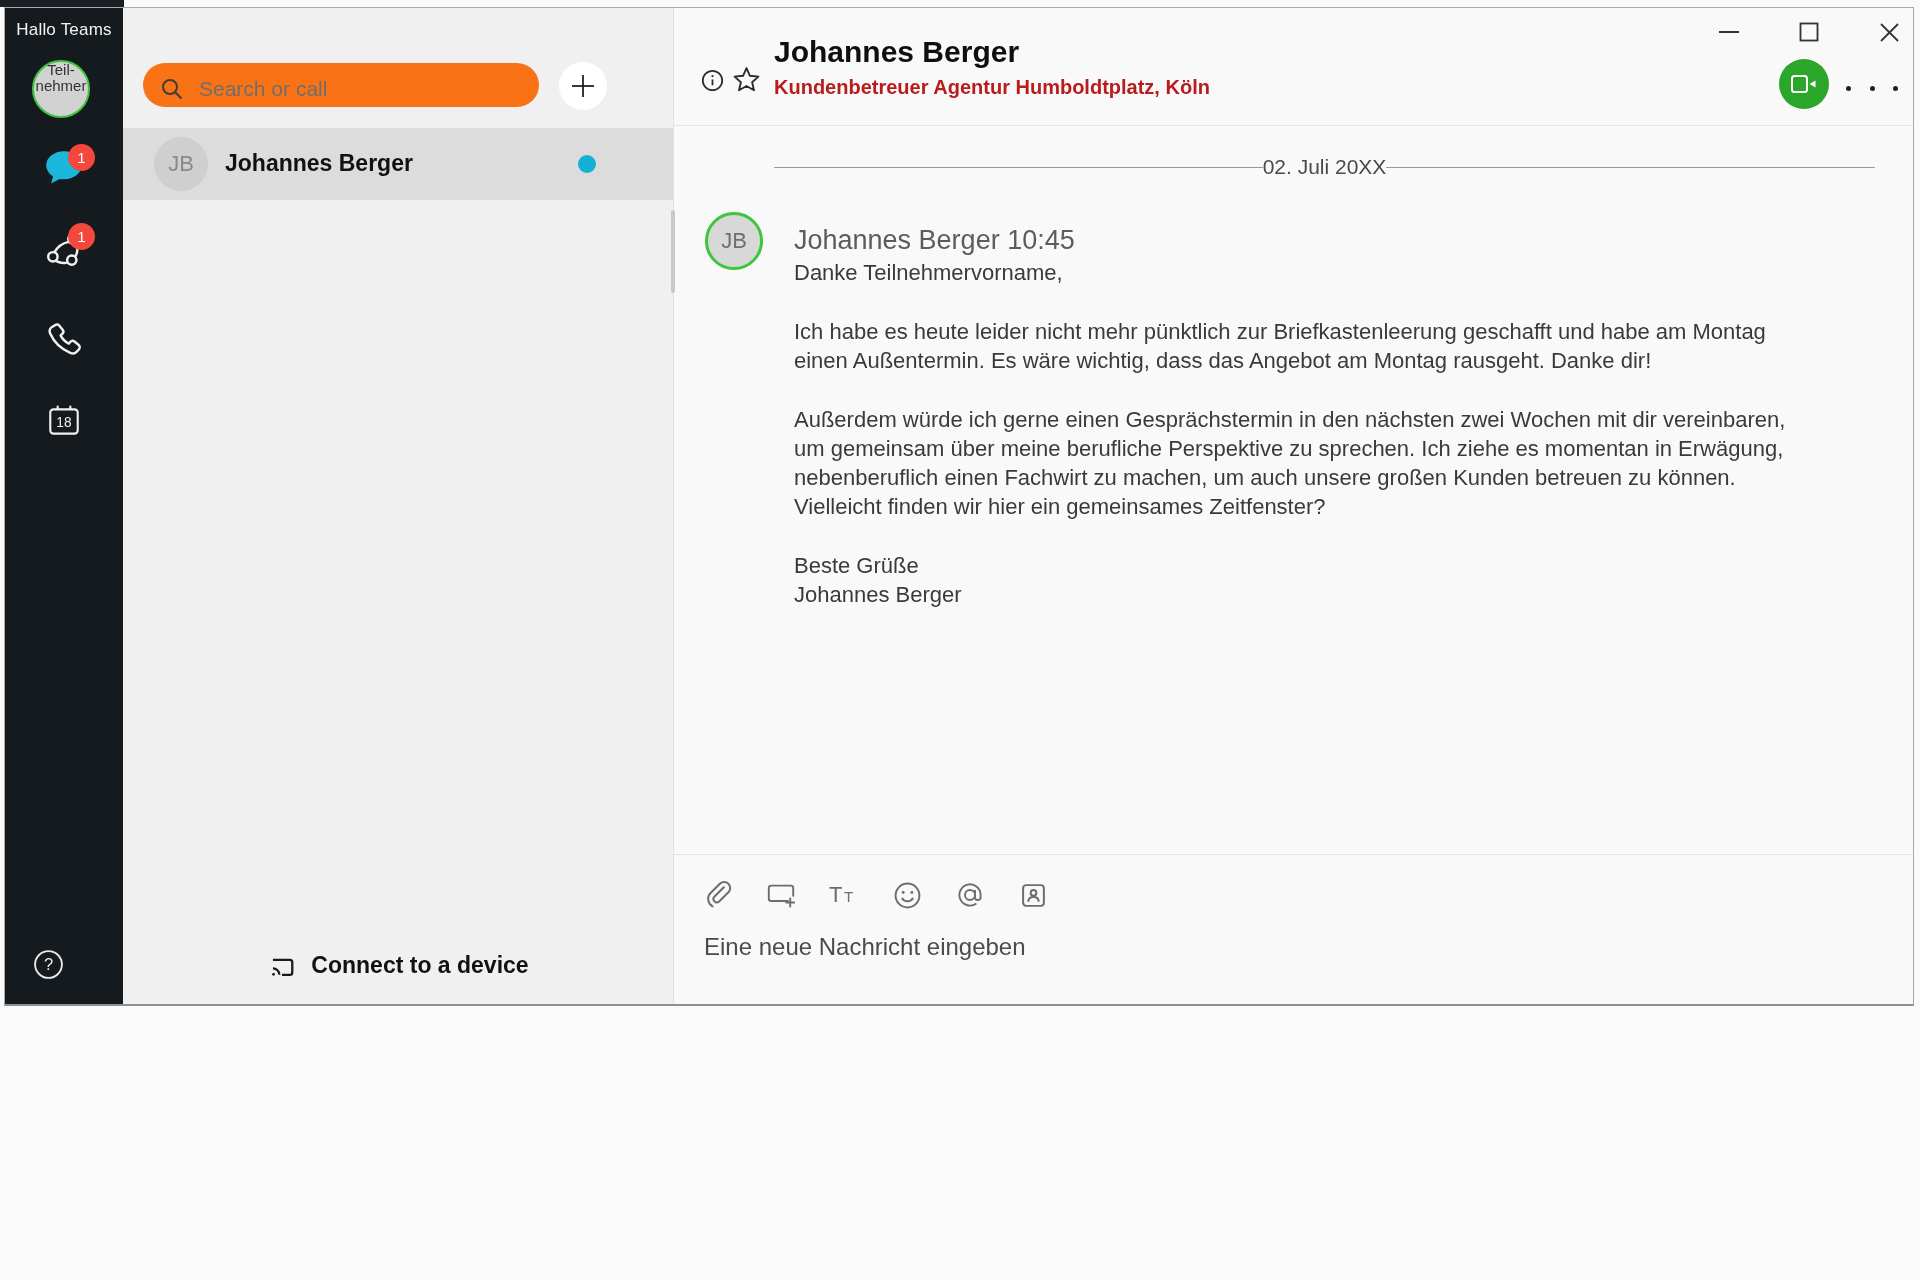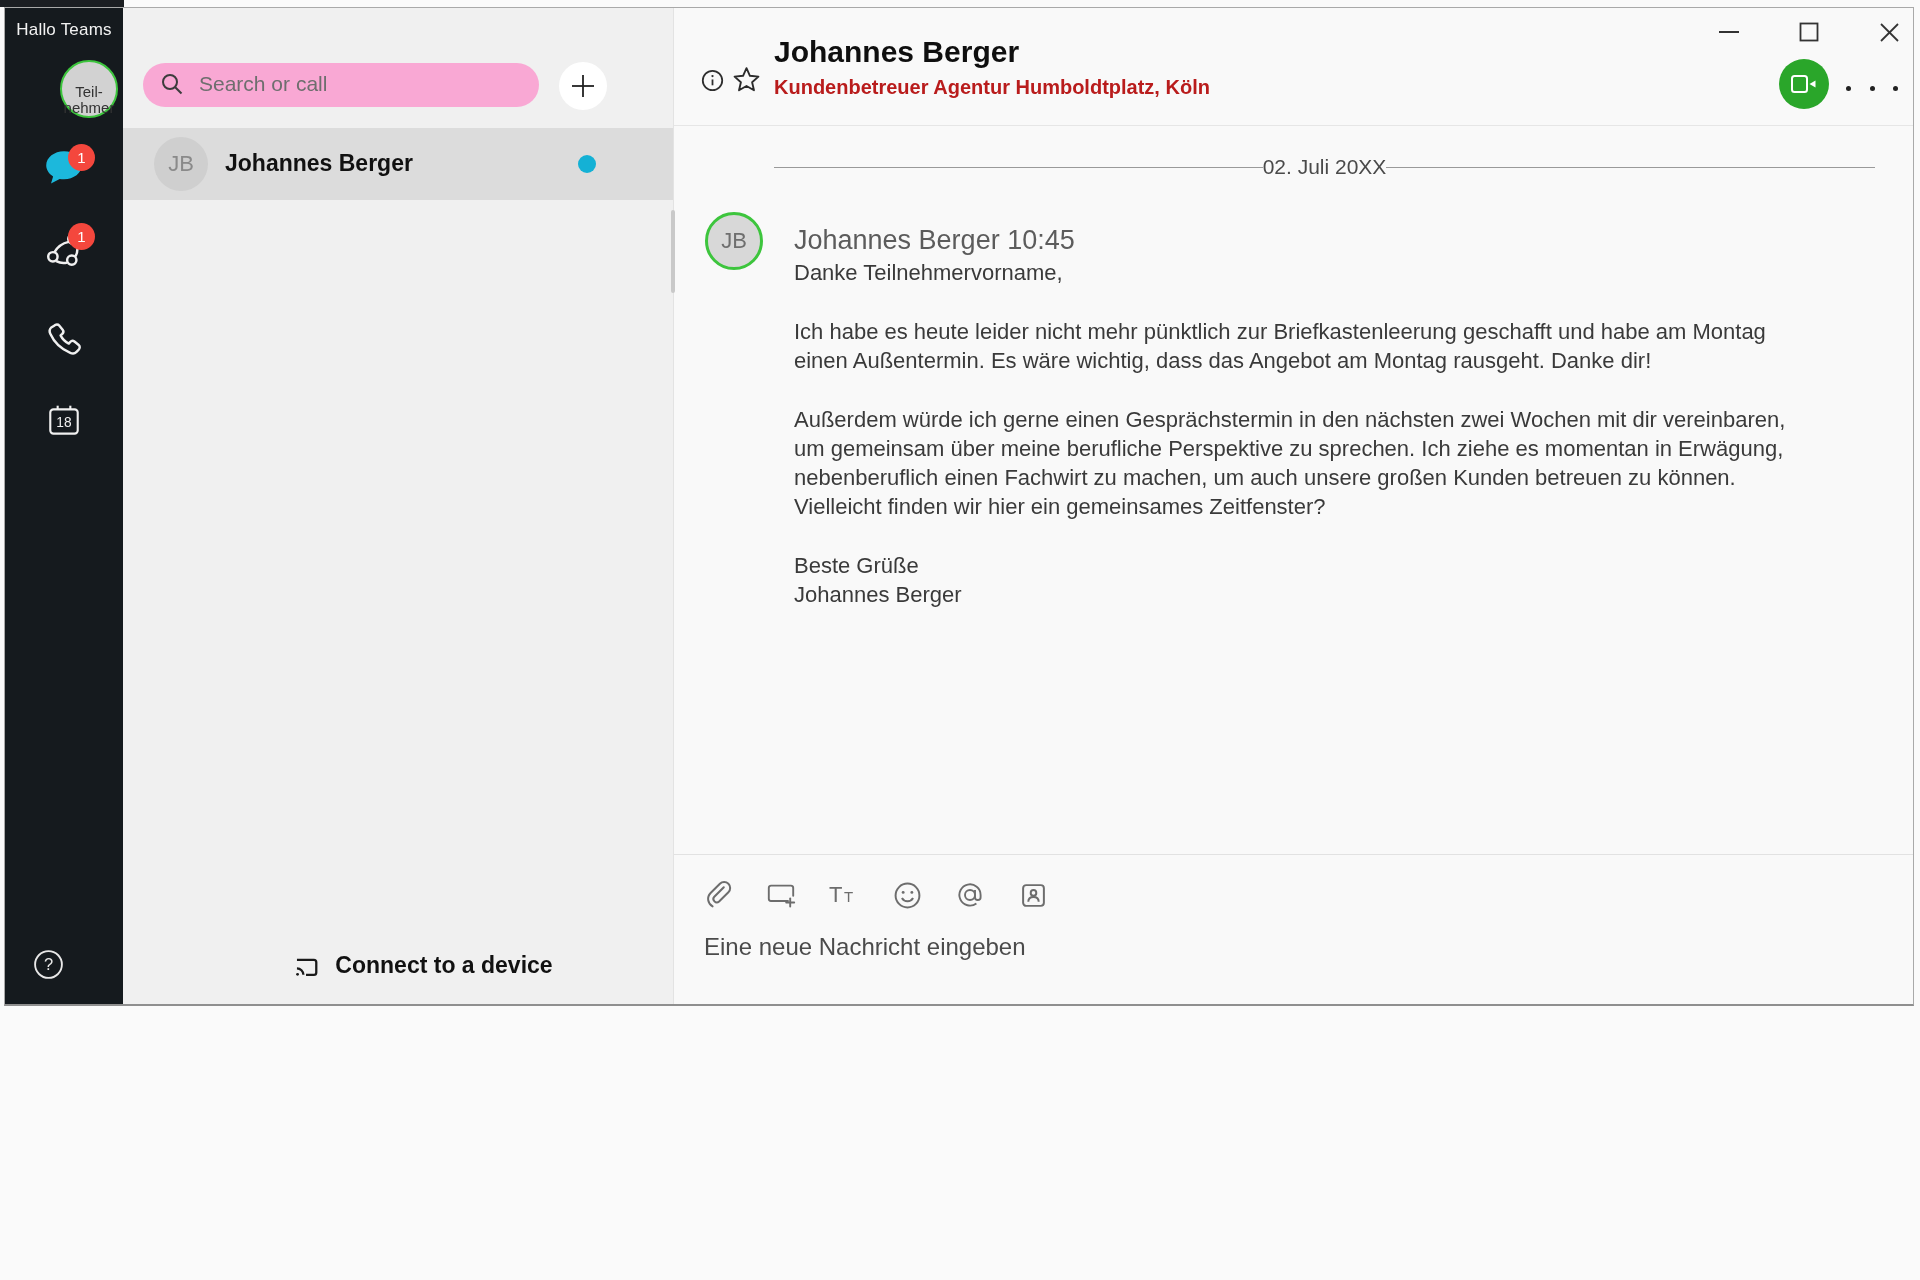--- a/index.html
+++ b/index.html
@@ -15,43 +15,43 @@
     border:1px solid #a9a9a9;border-bottom:2px solid #8f8f8f;
     background:#f9f9f9;box-sizing:border-box;
   }
   .top-artifact{position:absolute;left:0;top:0;width:124px;height:7px;background:#1b1e22;}
   
   .rail{position:absolute;left:0;top:0;width:118px;height:100%;background:#151a1e;}
   .rail .app-title{position:absolute;left:0;top:12px;width:118px;text-align:center;
     color:#f2f2f2;font-size:17px;letter-spacing:.2px;}
   .rail-avatar{position:absolute;left:27px;top:52px;width:54px;height:54px;border-radius:50%;
     background:#d2d2d2;border:2px solid #3dc53d;display:flex;flex-direction:column;
-    align-items:center;justify-content:flex-end;color:#333;font-size:15px;line-height:16px;margin-left:28px;}
+    align-items:center;justify-content:flex-start;color:#333;font-size:15px;line-height:16px;}
   .rail-item{position:absolute;left:0;width:118px;display:flex;justify-content:center;}
   .badge{position:absolute;width:27px;height:27px;border-radius:50%;background:#f4473d;
     color:#fff;font-size:15px;display:flex;align-items:center;justify-content:center;}
   .help-btn{position:absolute;left:27px;top:940px;}
   
   .contacts{position:absolute;left:118px;top:0;width:550px;height:100%;background:#f0f0f0;}
   .search-pill{position:absolute;left:20px;top:55px;width:396px;height:44px;border-radius:22px;
-    background:#f9a8d4;display:flex;align-items:flex-start;padding:8px 0 0 16px;box-sizing:border-box;}
+    background:#f97316;display:flex;align-items:center;padding:8px 0 0 16px;box-sizing:border-box;}
   .search-pill input{border:none;outline:none;background:transparent;font-size:21px;
     color:#333;margin-left:12px;width:330px;font-family:"Liberation Sans",sans-serif;}
   .search-pill input::placeholder{color:#6e6e6e;opacity:1;}
   .plus-btn{position:absolute;left:436px;top:54px;width:48px;height:48px;border-radius:50%;
     background:#ffffff;display:flex;align-items:center;justify-content:center;}
   .conv-row{position:absolute;left:0;top:120px;width:550px;height:72px;background:#dcdcdc;}
   .conv-avatar{position:absolute;left:31px;top:9px;width:54px;height:54px;border-radius:50%;
     background:#cfcfcf;display:flex;align-items:center;justify-content:center;
     color:#8a8a8a;font-size:22px;}
   .conv-name{position:absolute;left:102px;top:22px;font-size:23px;font-weight:bold;color:#111;}
   .unread-dot{position:absolute;left:455px;top:27px;width:18px;height:18px;border-radius:50%;
     background:#14b1d5;}
   .connect-row{position:absolute;left:0;bottom:0;width:550px;height:78px;
-    display:flex;align-items:center;justify-content:center;gap:13px;padding-left:24px;}
+    display:flex;align-items:center;justify-content:center;gap:13px;}
   .connect-label{font-size:23px;font-weight:bold;color:#111;}
   
   .chat{position:absolute;left:668px;top:0;right:0;height:100%;background:#f9f9f9;
     border-left:1px solid #e3e3e3;box-sizing:border-box;}
   .chat-header{position:absolute;left:0;top:0;right:0;height:117px;border-bottom:1px solid #e6e6e6;}
   .hdr-info{position:absolute;left:27px;top:61px;}
   .hdr-star{position:absolute;left:59px;top:58px;}
   .hdr-titles{position:absolute;left:100px;top:26px;}
   .hdr-title{font-size:30px;font-weight:bold;color:#0f0f0f;line-height:36px;}
   .hdr-sub{font-size:20px;font-weight:bold;color:#b91c1c;line-height:26px;margin-top:4px;}

